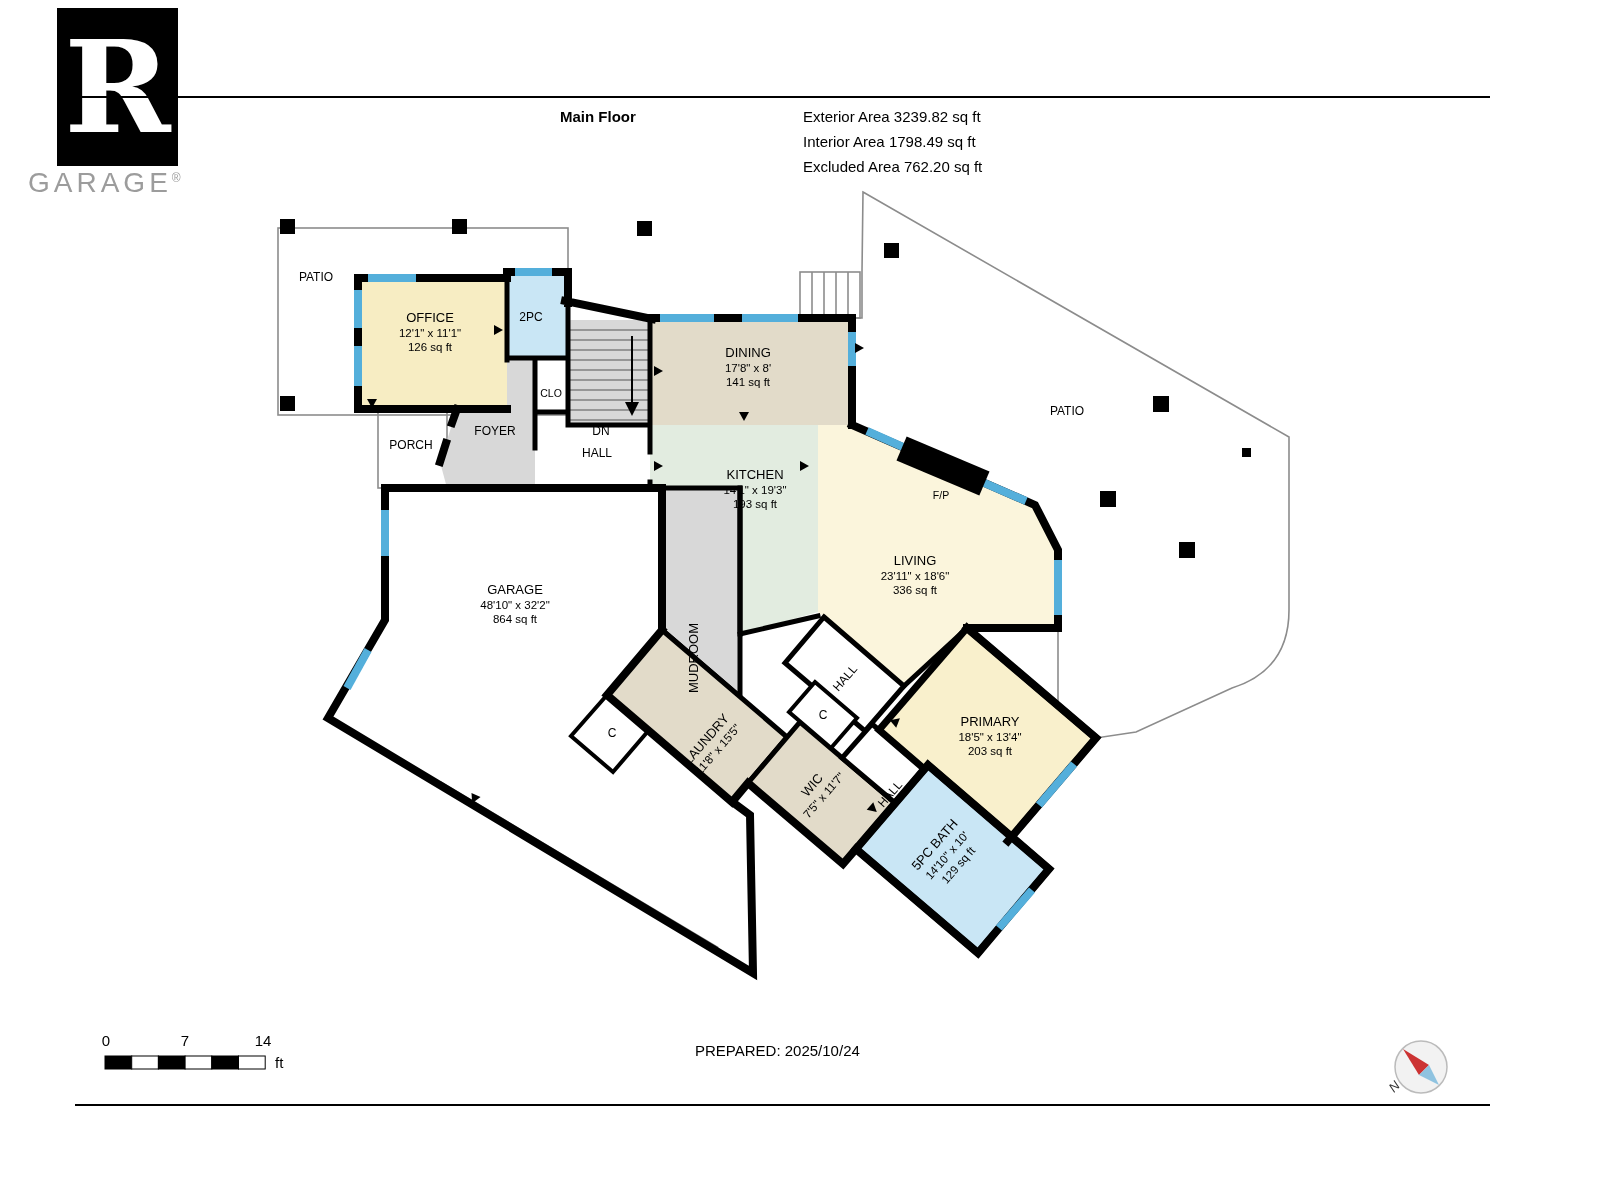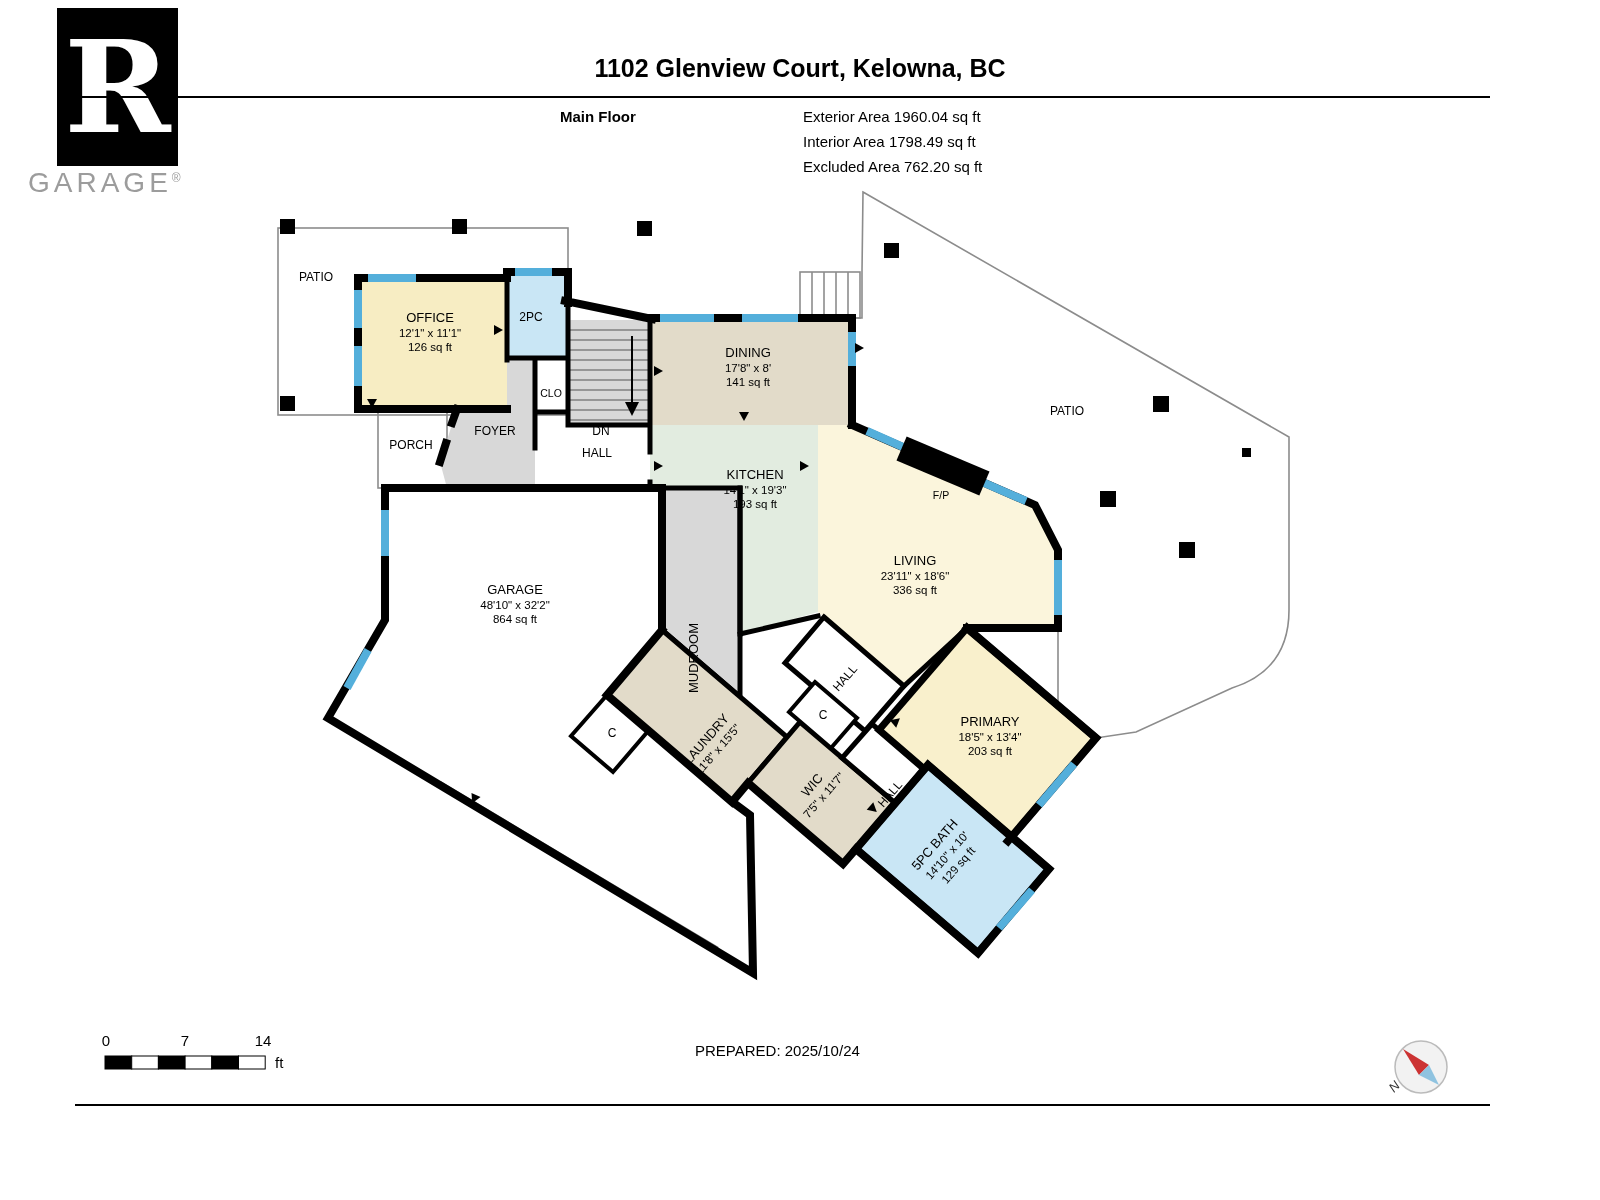--- a/index.html
+++ b/index.html
@@ -34,24 +34,23 @@
 </head>
 <body>
 
 <div class="page">
 
   <div class="abs logo-box">
     <span>R</span>
   </div>
   <div class="abs logo-text"><span>GARAGE</span><sup>®</sup></div>
 
-  <div class="abs title">1102 Glenview Court, Kelowna, BC</div>
   <div class="abs rule rule-top"></div>
   <div class="abs floor-label">Main Floor</div>
-  <div class="abs stat" style="top:108px;">Exterior Area 1960.04 sq ft</div>
+  <div class="abs stat" style="top:108px;">Exterior Area 3239.82 sq ft</div>
   <div class="abs stat" style="top:133px;">Interior Area 1798.49 sq ft</div>
   <div class="abs stat" style="top:158px;">Excluded Area 762.20 sq ft</div>
 
   <svg class="plan" viewBox="0 0 1600 1200" width="1600" height="1200">
 
     <g>
       <rect class="thin" x="278" y="228" width="290" height="187"></rect>
       <path class="thin" d="M863,192 L1289,437 L1289,610 Q1289,670 1232,688 L1136,732 L1096,738 L1058,706 L1058,550 L1035,505 L852,425 L852,318 L862,318 L862,272 Z"></path>
       <rect class="thin" x="378" y="412" width="69" height="76"></rect>
       <g>

